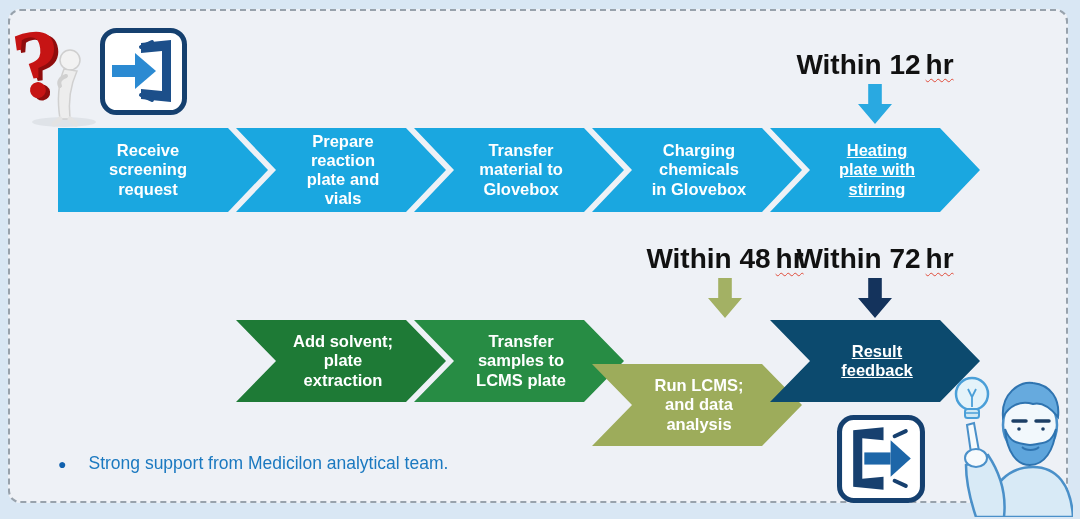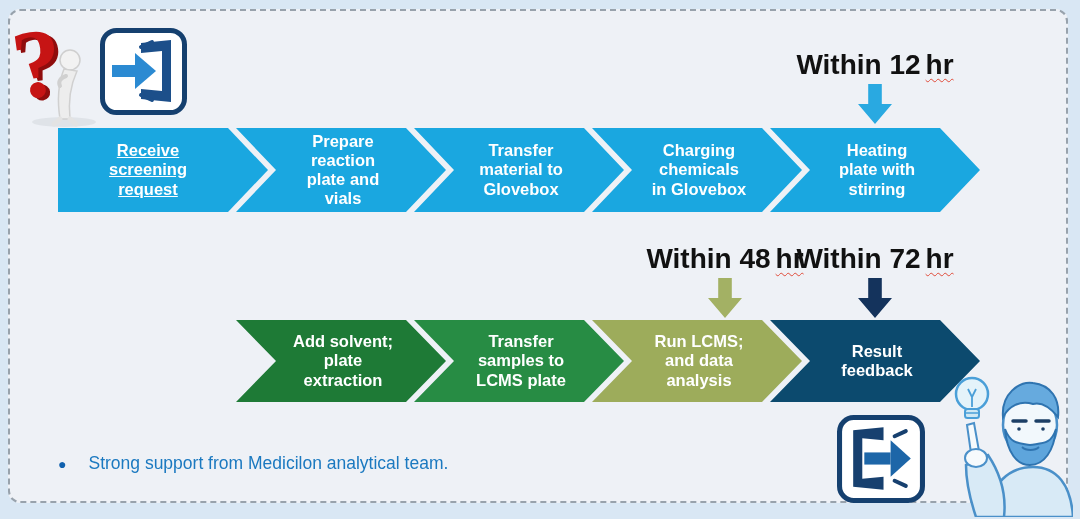--- a/index.html
+++ b/index.html
@@ -12,26 +12,26 @@
   .flow-row{position:absolute;left:58px;width:922px;}
   .row1{top:128px;height:84px;}
   .row2{top:320px;height:82px;}
   .chevron{position:absolute;top:0;width:210px;height:100%;
            display:flex;align-items:center;justify-content:center;text-align:center;
            color:#ffffff;font-weight:bold;font-size:16.5px;line-height:1.16;
            white-space:pre-line;box-sizing:border-box;
            clip-path:polygon(0 0,170px 0,210px 50%,170px 100%,0 100%,40px 50%);
            padding-left:44px;padding-right:40px;}
   .chevron.first{clip-path:polygon(0 0,170px 0,210px 50%,170px 100%,0 100%);
-           padding-left:10px;padding-right:40px;text-decoration:underline;}
-  .p0{left:0;} .p1{left:178px;} .p2{left:356px;} .p3{left:534px;} .p4{left:712px;}
+           padding-left:10px;padding-right:40px;}
+  .p0{left:0;} .p1{left:178px;} .p2{left:356px;} .p3{left:534px;} .p4{left:712px;text-decoration:underline;}
   .row1 .chevron{background:#1aa7e0;}
   .row2 .p0,.row2 .p1{background:#1e7a36;}
   .row2 .p2{background:#278c44;}
-  .row2 .p3{background:#9dac5b;}
+  .row2 .p3{background:#9dac5b;margin-top:44px;}
   .row2 .p4{background:#0c4a6e;}
 
   
   .timer{position:absolute;width:170px;text-align:center;}
   .timer-label{font-size:28px;font-weight:bold;color:#111111;height:26px;line-height:26px;}
   .timer-label .unit{margin-left:5px;text-decoration-line:underline;text-decoration-style:wavy;
       text-decoration-color:#e04b3a;text-decoration-thickness:1px;text-underline-offset:4px;}
   .down-arrow{width:34px;height:40px;margin:6px auto 0 auto;
       clip-path:polygon(30% 0,70% 0,70% 50%,100% 50%,50% 100%,0 50%,30% 50%);}
   .t12{left:790px;top:52px;} .t12 .down-arrow{background:#29a9e1;}

